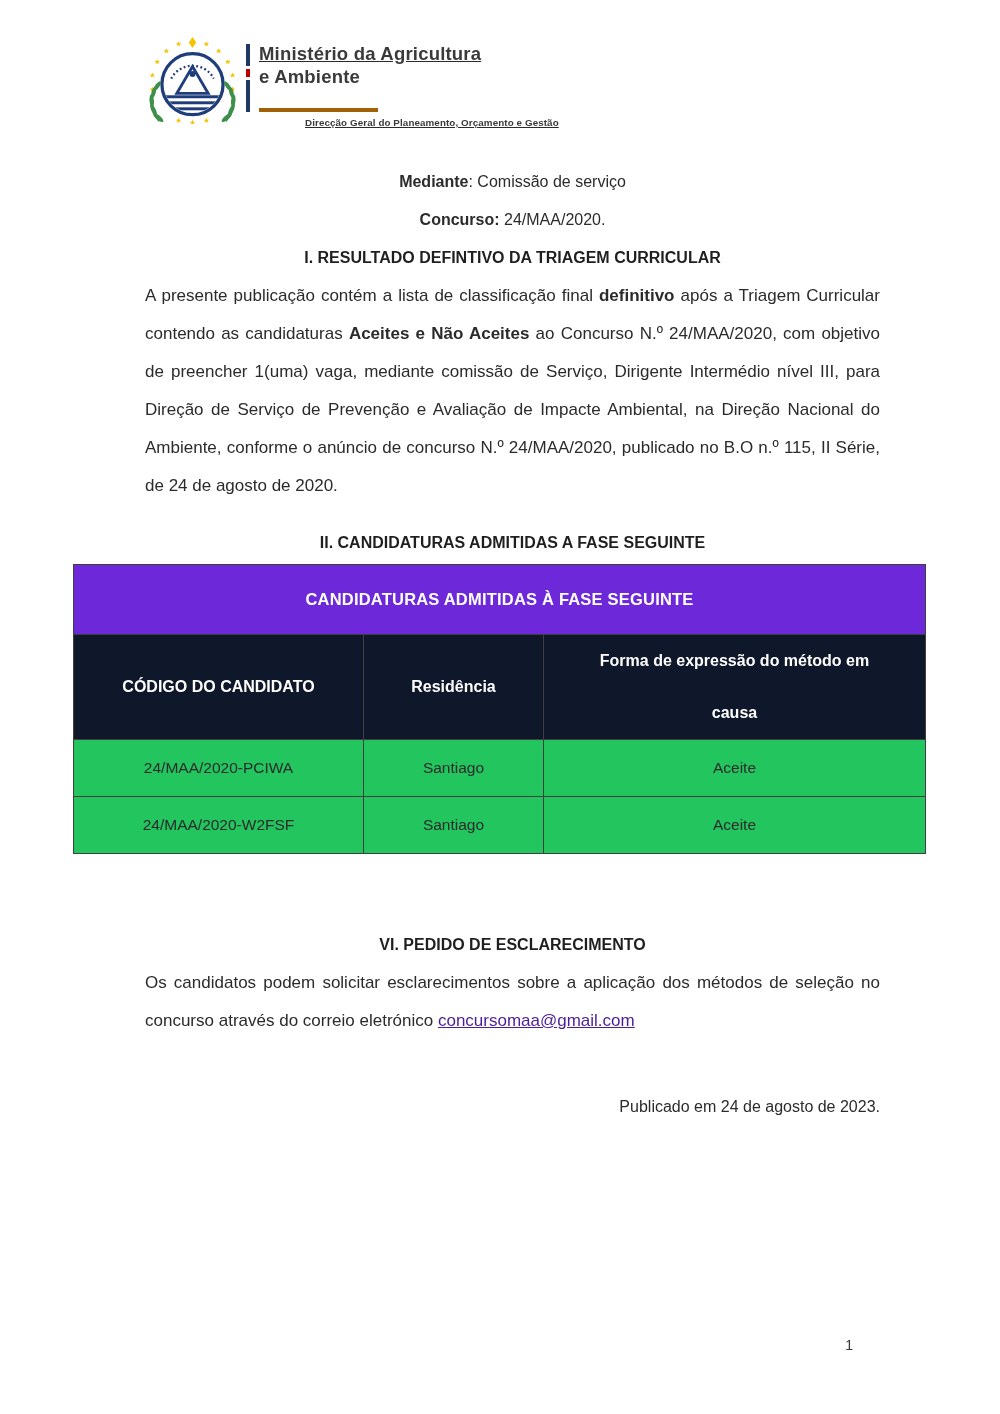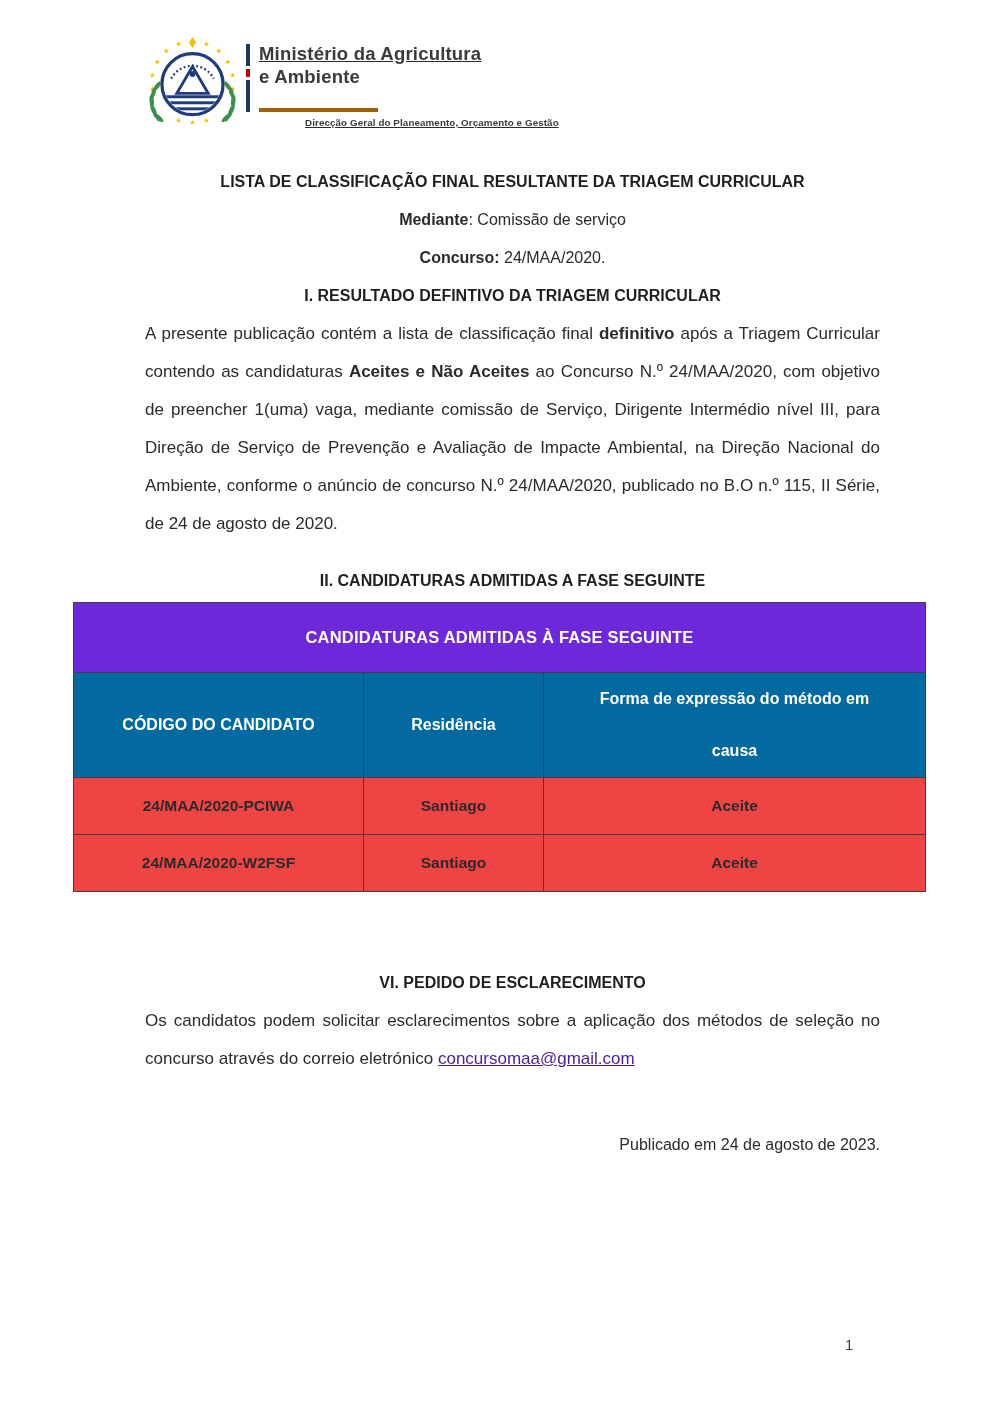--- a/index.html
+++ b/index.html
@@ -77,29 +77,29 @@
   }
   td.banner-cell {
     background: #6d28d9;
     color: #ffffff;
     font-weight: bold;
     font-size: 16.5px;
     height: 70px;
     letter-spacing: 0.2px;
   }
   tr.col-headers td {
-    background: #0369a1;
+    background: #0f172a;
     color: #ffffff;
     font-weight: bold;
     font-size: 16px;
     height: 98px;
     line-height: 52px;
   }
   tr.col-headers td.col3 { padding: 0 44px; }
-  tr.data-row td { height: 57px; font-size: 15.5px; color: #2b2b2b; background: #ef4444; font-weight: bold; }
+  tr.data-row td { height: 57px; font-size: 15.5px; color: #2b2b2b; background: #22c55e; }
 
   
   .section6 { margin-top: 72px; }
   .email-link { color: #4c1d95; text-decoration: underline; cursor: pointer; }
 
   .published {
     margin-top: 48px;
     text-align: right;
     font-size: 16px;
     line-height: 38px;
@@ -180,21 +180,20 @@
       <div class="ministry-line">Ministério da Agricultura</div>
       <div class="ministry-line">
         <span class="ministry-line2-wrap">e Ambiente</span>
       </div>
       <div class="department">Direcção Geral do Planeamento, Orçamento e Gestão</div>
     </div>
   </div>
 
   <div class="content">
 
-    <div class="cline heading">LISTA DE CLASSIFICAÇÃO FINAL RESULTANTE DA TRIAGEM CURRICULAR</div>
 
     <div class="cline"><span class="bold">Mediante</span><span>: Comissão de serviço</span></div>
 
     <div class="cline"><span class="bold">Concurso:</span><span> 24/MAA/2020.</span></div>
 
     <div class="cline heading">I. RESULTADO DEFINTIVO DA TRIAGEM CURRICULAR</div>
 
     <div class="para"><span>A presente publicação contém a lista de classificação final </span><span class="bold">definitivo</span><span> após a Triagem Curricular contendo as candidaturas </span><span class="bold">Aceites e Não Aceites</span><span> ao Concurso N.º 24/MAA/2020, com objetivo de preencher 1(uma) vaga, mediante comissão de Serviço, Dirigente Intermédio nível III, para Direção de Serviço de Prevenção e Avaliação de Impacte Ambiental, na Direção Nacional do Ambiente, conforme o anúncio de concurso N.º 24/MAA/2020, publicado no B.O n.º 115, II Série, de 24 de agosto de 2020.</span></div>
 
     <div class="cline heading section2">II. CANDIDATURAS ADMITIDAS A FASE SEGUINTE</div>

